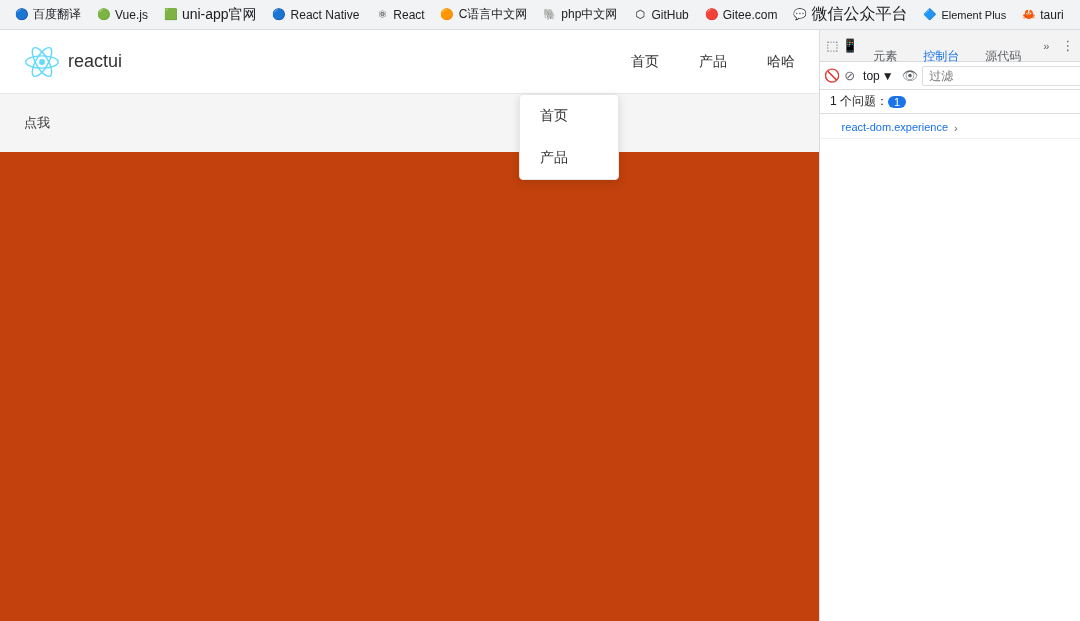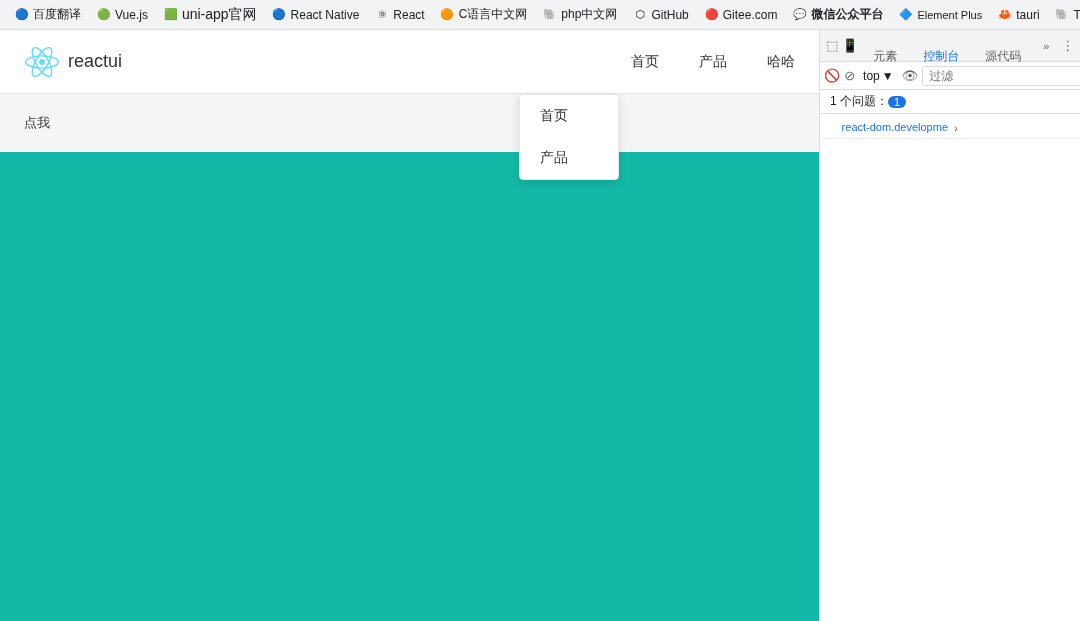--- a/index.html
+++ b/index.html
@@ -44,21 +44,21 @@
       flex: 0 0 820px;
       display: flex;
       flex-direction: column;
       background: #fff;
       border-right: 1px solid #dadce0;
     }
 
     
     .page-content {
       flex: 1;
-      background: #14b8a6;
+      background: #c2410c;
       position: relative;
     }
 
     
     .app-navbar {
       background: #fff;
       border-bottom: 1px solid #e8e8e8;
       height: 64px;
       display: flex;
       align-items: center;
@@ -318,21 +318,21 @@
       <div class="bookmark-item">
         <span class="bookmark-icon">⬡</span>
         <span style="font-size: 12px;">GitHub</span>
       </div>
       <div class="bookmark-item">
         <span class="bookmark-icon">🔴</span>
         <span style="font-size: 12px;">Gitee.com</span>
       </div>
       <div class="bookmark-item">
         <span class="bookmark-icon">💬</span>
-        <span style="font-size: 12px; font-weight: bold;">微信公众平台</span>
+        <span style="font-size: 16px;">微信公众平台</span>
       </div>
       <div class="bookmark-item">
         <span class="bookmark-icon">🔷</span>
         <span style="font-size: 11px;">Element Plus</span>
       </div>
       <div class="bookmark-item">
         <span class="bookmark-icon">🦀</span>
         <span style="font-size: 12px;">tauri</span>
       </div>
       <div class="bookmark-item">
@@ -402,21 +402,21 @@
       <div class="devtools-issues-bar">
         <div class="issue-badge">
           <span>1 个问题：</span>
           <span class="issue-count-badge">1</span>
         </div>
       </div>
 
       <div class="devtools-console">
         <div class="console-entry">
           <span class="console-source">
-            <span>react-dom.developme</span>
+            <span>react-dom.experience</span>
           </span>
           <div>
             <div>
               <span class="console-expand">›</span>
             </div>
           </div>
         </div>
       </div>
     </div>
   </div>

